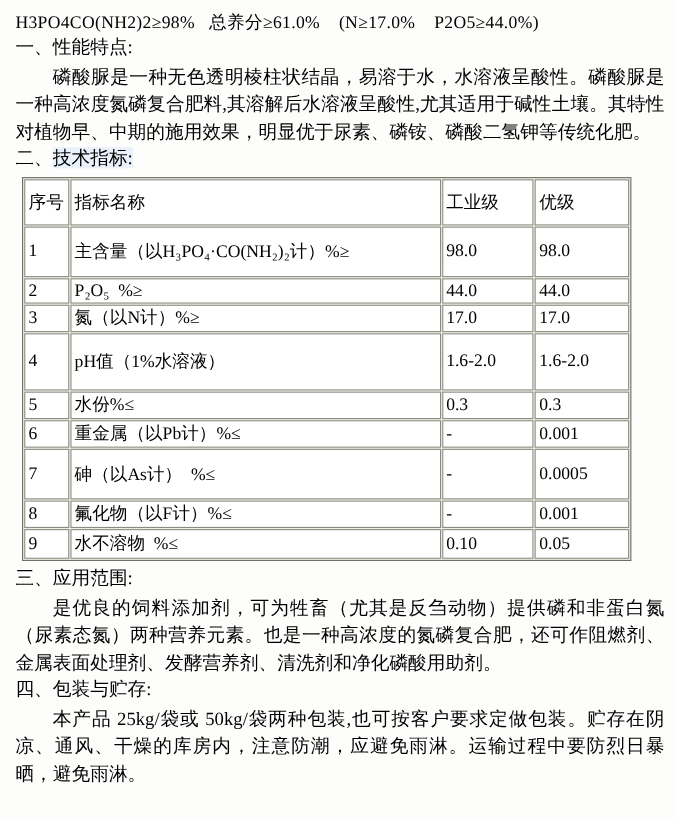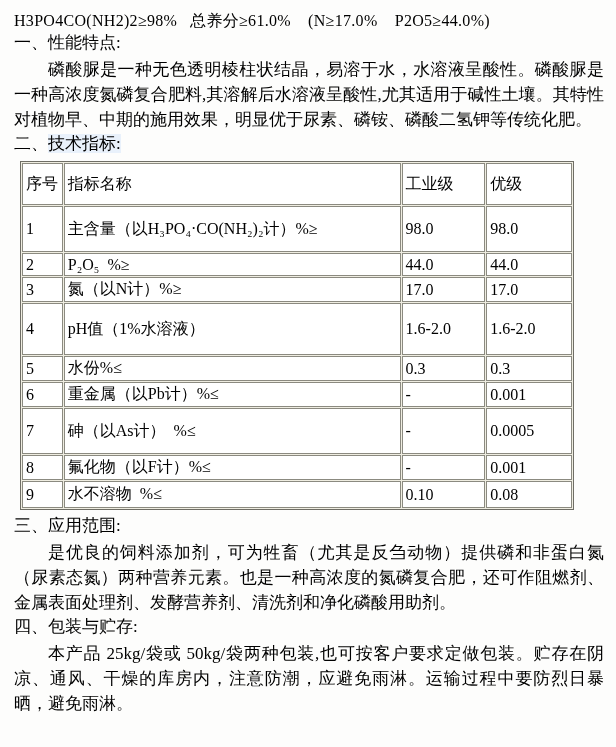--- a/index.html
+++ b/index.html
@@ -133,21 +133,21 @@
         <tr class="h-short">
           <td>8</td>
           <td>氟化物（以F计）%≤</td>
           <td>-</td>
           <td>0.001</td>
         </tr>
         <tr class="h-last">
           <td>9</td>
           <td>水不溶物  %≤</td>
           <td>0.10</td>
-          <td>0.08</td>
+          <td>0.05</td>
         </tr>
       </tbody>
   </table>
 
   <div class="sec-heading">三、应用范围:</div>
   <p class="para">是优良的饲料添加剂，可为牲畜（尤其是反刍动物）提供磷和非蛋白氮（尿素态氮）两种营养元素。也是一种高浓度的氮磷复合肥，还可作阻燃剂、金属表面处理剂、发酵营养剂、清洗剂和净化磷酸用助剂。</p>
 
   <div class="sec-heading">四、包装与贮存:</div>
   <p class="para">本产品 25kg/袋或 50kg/袋两种包装,也可按客户要求定做包装。贮存在阴凉、通风、干燥的库房内，注意防潮，应避免雨淋。运输过程中要防烈日暴晒，避免雨淋。</p>
 

